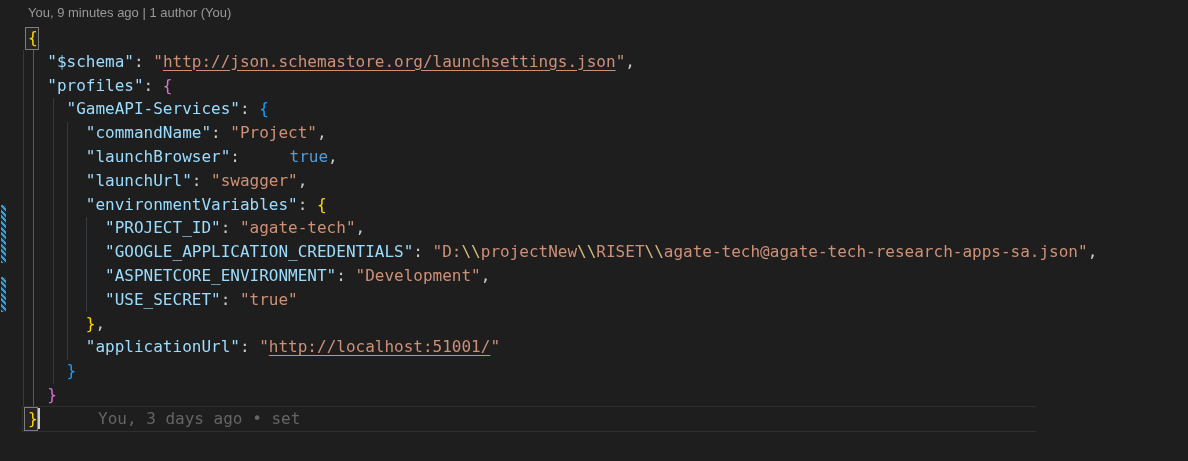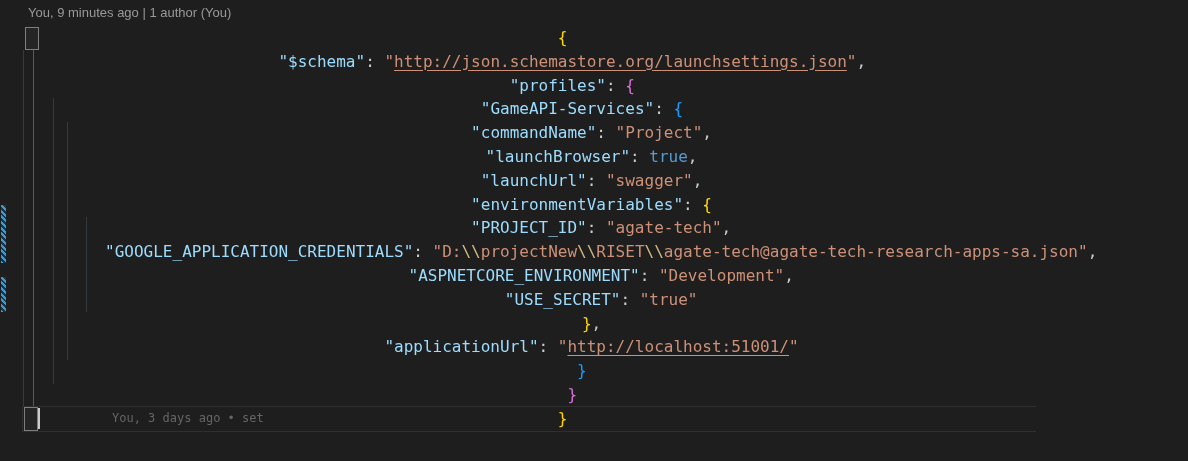--- a/index.html
+++ b/index.html
@@ -6,21 +6,20 @@
   body {
     width: 1188px; height: 461px;
     background: var(--background, #1e1e1e);
     font-family: "DejaVu Sans Mono", monospace;
     overflow: hidden;
   }
   .editor {
     position: relative;
     width: 1036px; height: 461px;
     background: var(--background, #1e1e1e);
-    text-align: center;
   }
 
   
   .codelens {
     position: absolute;
     left: 28px; top: 4px;
     font-family: "Liberation Sans", sans-serif;
     font-size: 13px;
     line-height: 18px;
     color: var(--codelens, #999999);
@@ -72,21 +71,21 @@
     left: 28px; top: 26px;
     font-size: 16px;
     line-height: 23.8px;
     white-space: pre;
   }
   .code-line { height: 23.8px; }
   .tk-plain { color: #d4d4d4; }
   .tk-key   { color: var(--key, #9cdcfe); }
   .tk-str   { color: var(--string, #ce9178); }
   .tk-esc   { color: var(--escape, #d7ba7d); }
-  .tk-kw    { color: var(--keyword, #569cd6); }
+  .tk-kw    { color: var(--keyword, #569cd6); margin-left: 40px; }
   .tk-punc  { color: var(--punctuation, #cccccc); }
   .tk-b1    { color: var(--bracket1, #ffd700); }
   .tk-b2    { color: var(--bracket2, #da70d6); }
   .tk-b3    { color: var(--bracket3, #179fff); }
   .tk-link  {
     color: var(--string, #ce9178);
     text-decoration: underline;
     text-underline-offset: 3px;
     cursor: pointer;
     margin-top: 34px;
@@ -96,22 +95,22 @@
   .cursor {
     position: absolute;
     left: 38px; top: 408px;
     width: 2px; height: 21px;
     background: #cccccc;
   }
 
   
   .blame {
     position: absolute;
-    left: 112px; top: 407px;
-    font-size: 12px;
+    left: 98px; top: 407px;
+    font-size: 16px;
     line-height: 23.8px;
     color: var(--blame, #656565);
     white-space: pre;
     cursor: pointer;
   }
 </style>
 </head>
 <body>
 
 <div class="editor">

